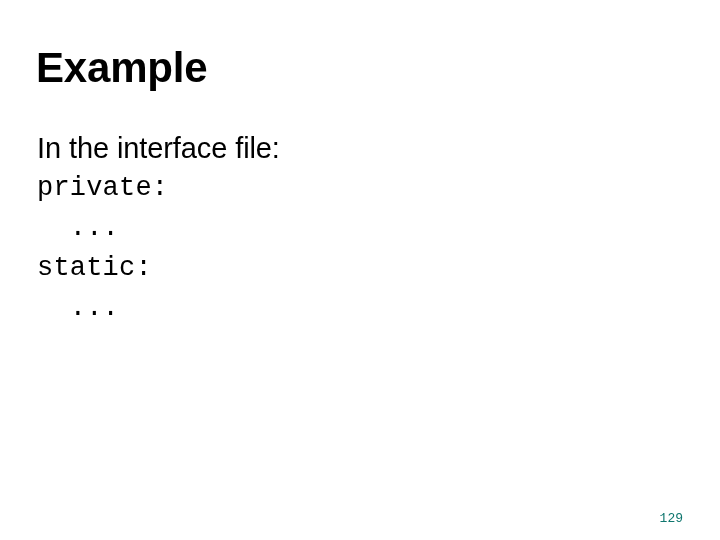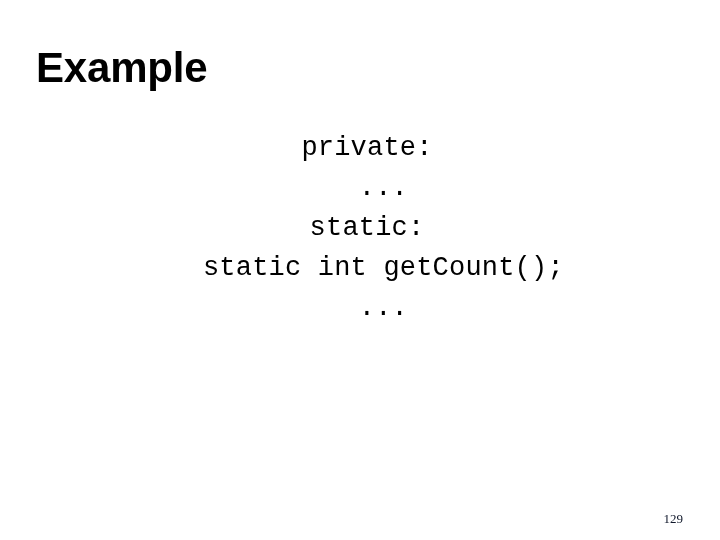--- a/index.html
+++ b/index.html
@@ -52,45 +52,44 @@
     font-family: "Liberation Sans", sans-serif;
     font-size: 29px;
     font-weight: normal;
     letter-spacing: -0.1px;
   }
   .body-line.code {
     font-family: "Liberation Mono", "DejaVu Sans Mono", monospace;
     font-size: 27px;
     font-weight: normal;
     letter-spacing: 0.2px;
-    text-align: center;
   }
 
   
   #page-number {
     position: absolute;
     right: 37px;
     bottom: 14px;
-    font-family: Liberation Serif, serif;
+    font-family: Liberation Mono, monospace;
     font-size: 13px;
     line-height: 15px;
-    color: #0f172a;
+    color: #0f766e;
     white-space: pre;
   }
 </style>
 </head>
 <body>
 
 <div id="slide">
 
   <div id="slide-title">Example</div>
 
   <div id="body-block">
+    <div class="body-line prose">In the interface file:</div>
     <div class="body-line code">private:</div>
     <div class="body-line code">  ...</div>
     <div class="body-line code">static:</div>
-    <div class="body-line code">  static int getCount();</div>
     <div class="body-line code">  ...</div>
   </div>
 
   <div id="page-number">129</div>
 
 </div>
 
 </body></html>

